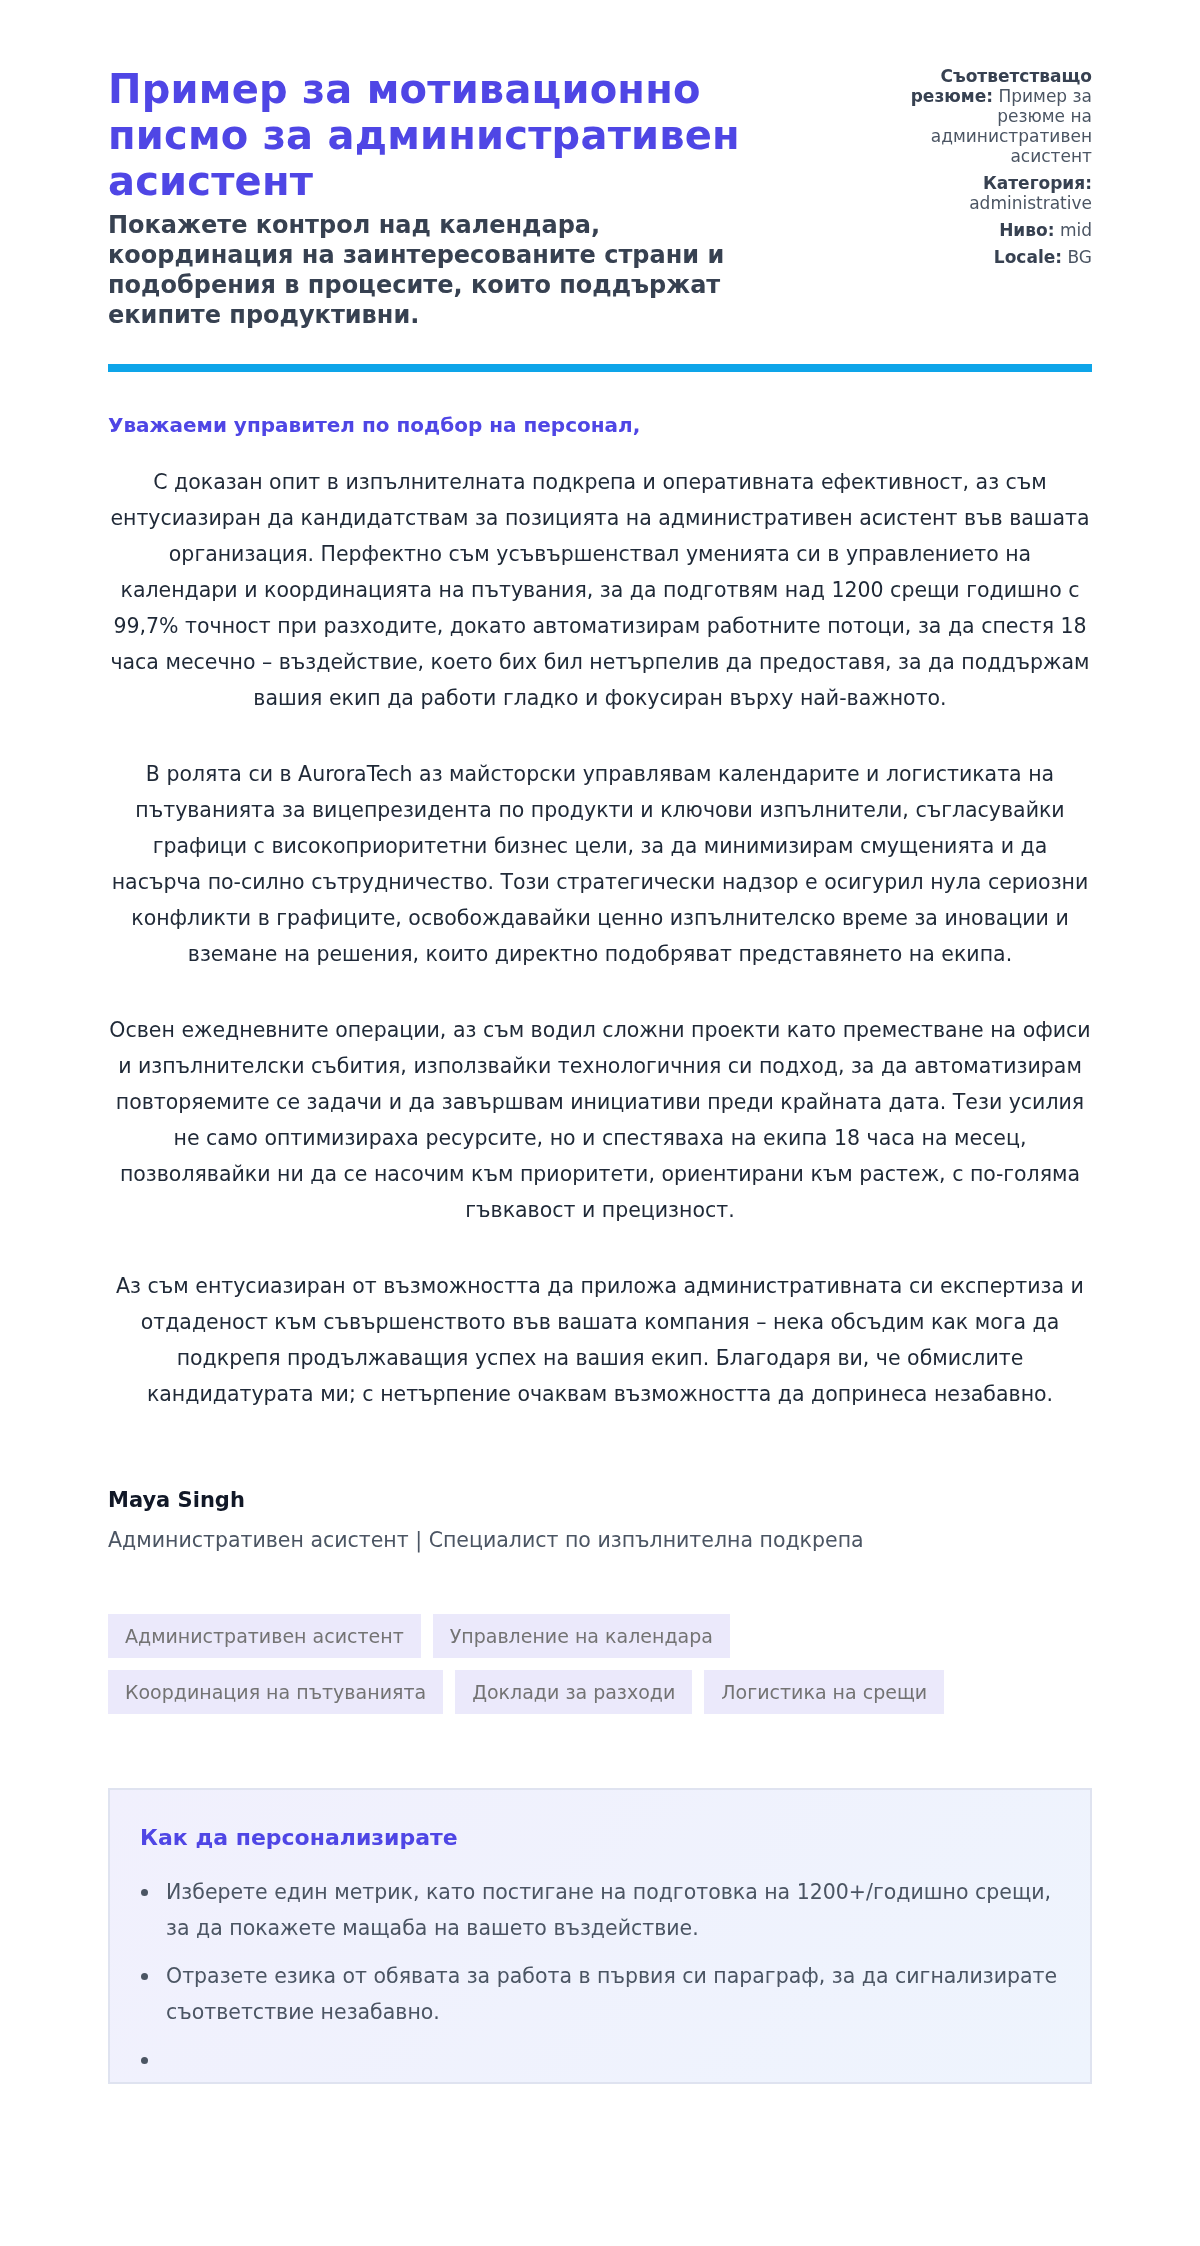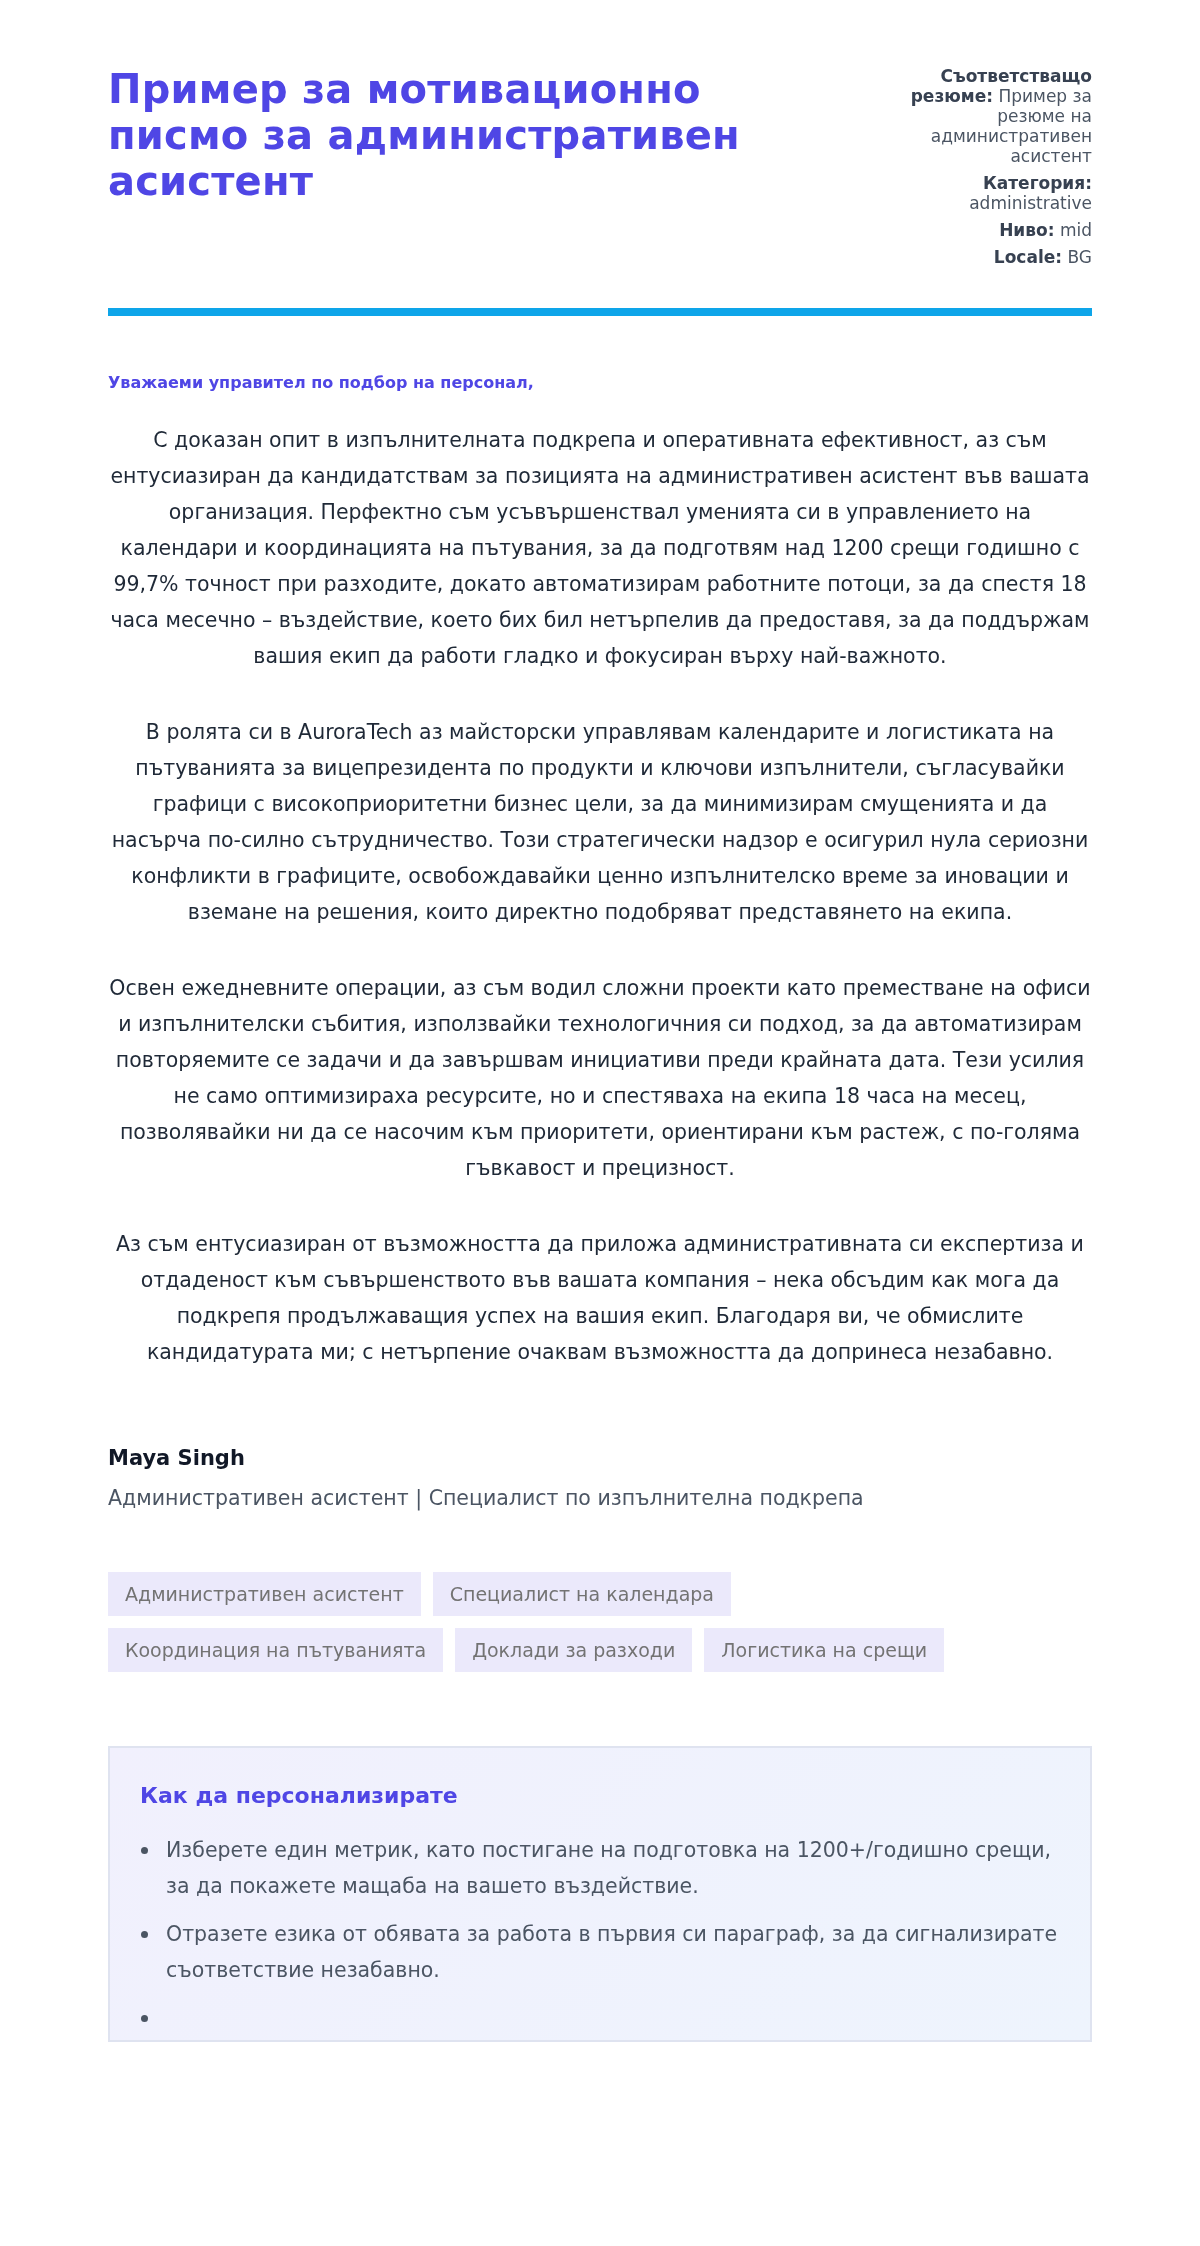--- a/index.html
+++ b/index.html
@@ -40,22 +40,22 @@
       width: 200px;
       text-align: right;
       font-size: 17px;
       line-height: 20px;
       color: #4b5563;
       padding-top: 0px;
     }
     .meta-row { margin-bottom: 7px; }
     .meta-row b { color: #374151; font-weight: bold; }
     .salutation {
-      margin-top: 54px;
-      font-size: 16px;
+      margin-top: 40px;
+      font-size: 20px;
       font-weight: bold;
       color: #4f46e5;
       line-height: 26px;
     }
     .body-text { margin-top: 26px; }
     .para {
       font-size: 20.5px;
       line-height: 36px;
       color: #1f2937;
       margin-bottom: 40px;
@@ -124,20 +124,21 @@
     }
   </style>
 </head>
 <body>
 
 <div class="page">
 
   <header class="header">
     <div class="header-left">
       <h1 class="title">Пример за мотивационно писмо за административен асистент</h1>
+      <div class="subtitle">Покажете контрол над календара, координация на заинтересованите страни и подобрения в процесите, които поддържат екипите продуктивни.</div>
     </div>
     <div class="meta">
       <div class="meta-row">
         <b>Съответстващо резюме:</b>
         <span>Пример за резюме на административен асистент</span>
       </div>
       <div class="meta-row">
         <b>Категория:</b>
         <span>administrative</span>
       </div>
@@ -161,21 +162,21 @@
     <p class="para">Аз съм ентусиазиран от възможността да приложа административната си експертиза и отдаденост към съвършенството във вашата компания – нека обсъдим как мога да подкрепя продължаващия успех на вашия екип. Благодаря ви, че обмислите кандидатурата ми; с нетърпение очаквам възможността да допринеса незабавно.</p>
   </div>
 
   <div class="signature">
     <div class="sig-name">Maya Singh</div>
     <div class="sig-title">Административен асистент | Специалист по изпълнителна подкрепа</div>
   </div>
 
   <div class="tags">
     <span class="tag">Административен асистент</span>
-    <span class="tag">Специалист на календара</span>
+    <span class="tag">Управление на календара</span>
     <span class="tag">Координация на пътуванията</span>
     <span class="tag">Доклади за разходи</span>
     <span class="tag">Логистика на срещи</span>
   </div>
 
   <section class="tips">
     <h2 class="tips-title">Как да персонализирате</h2>
     <ul class="tips-list">
       <li>
         <span class="bullet"></span>

